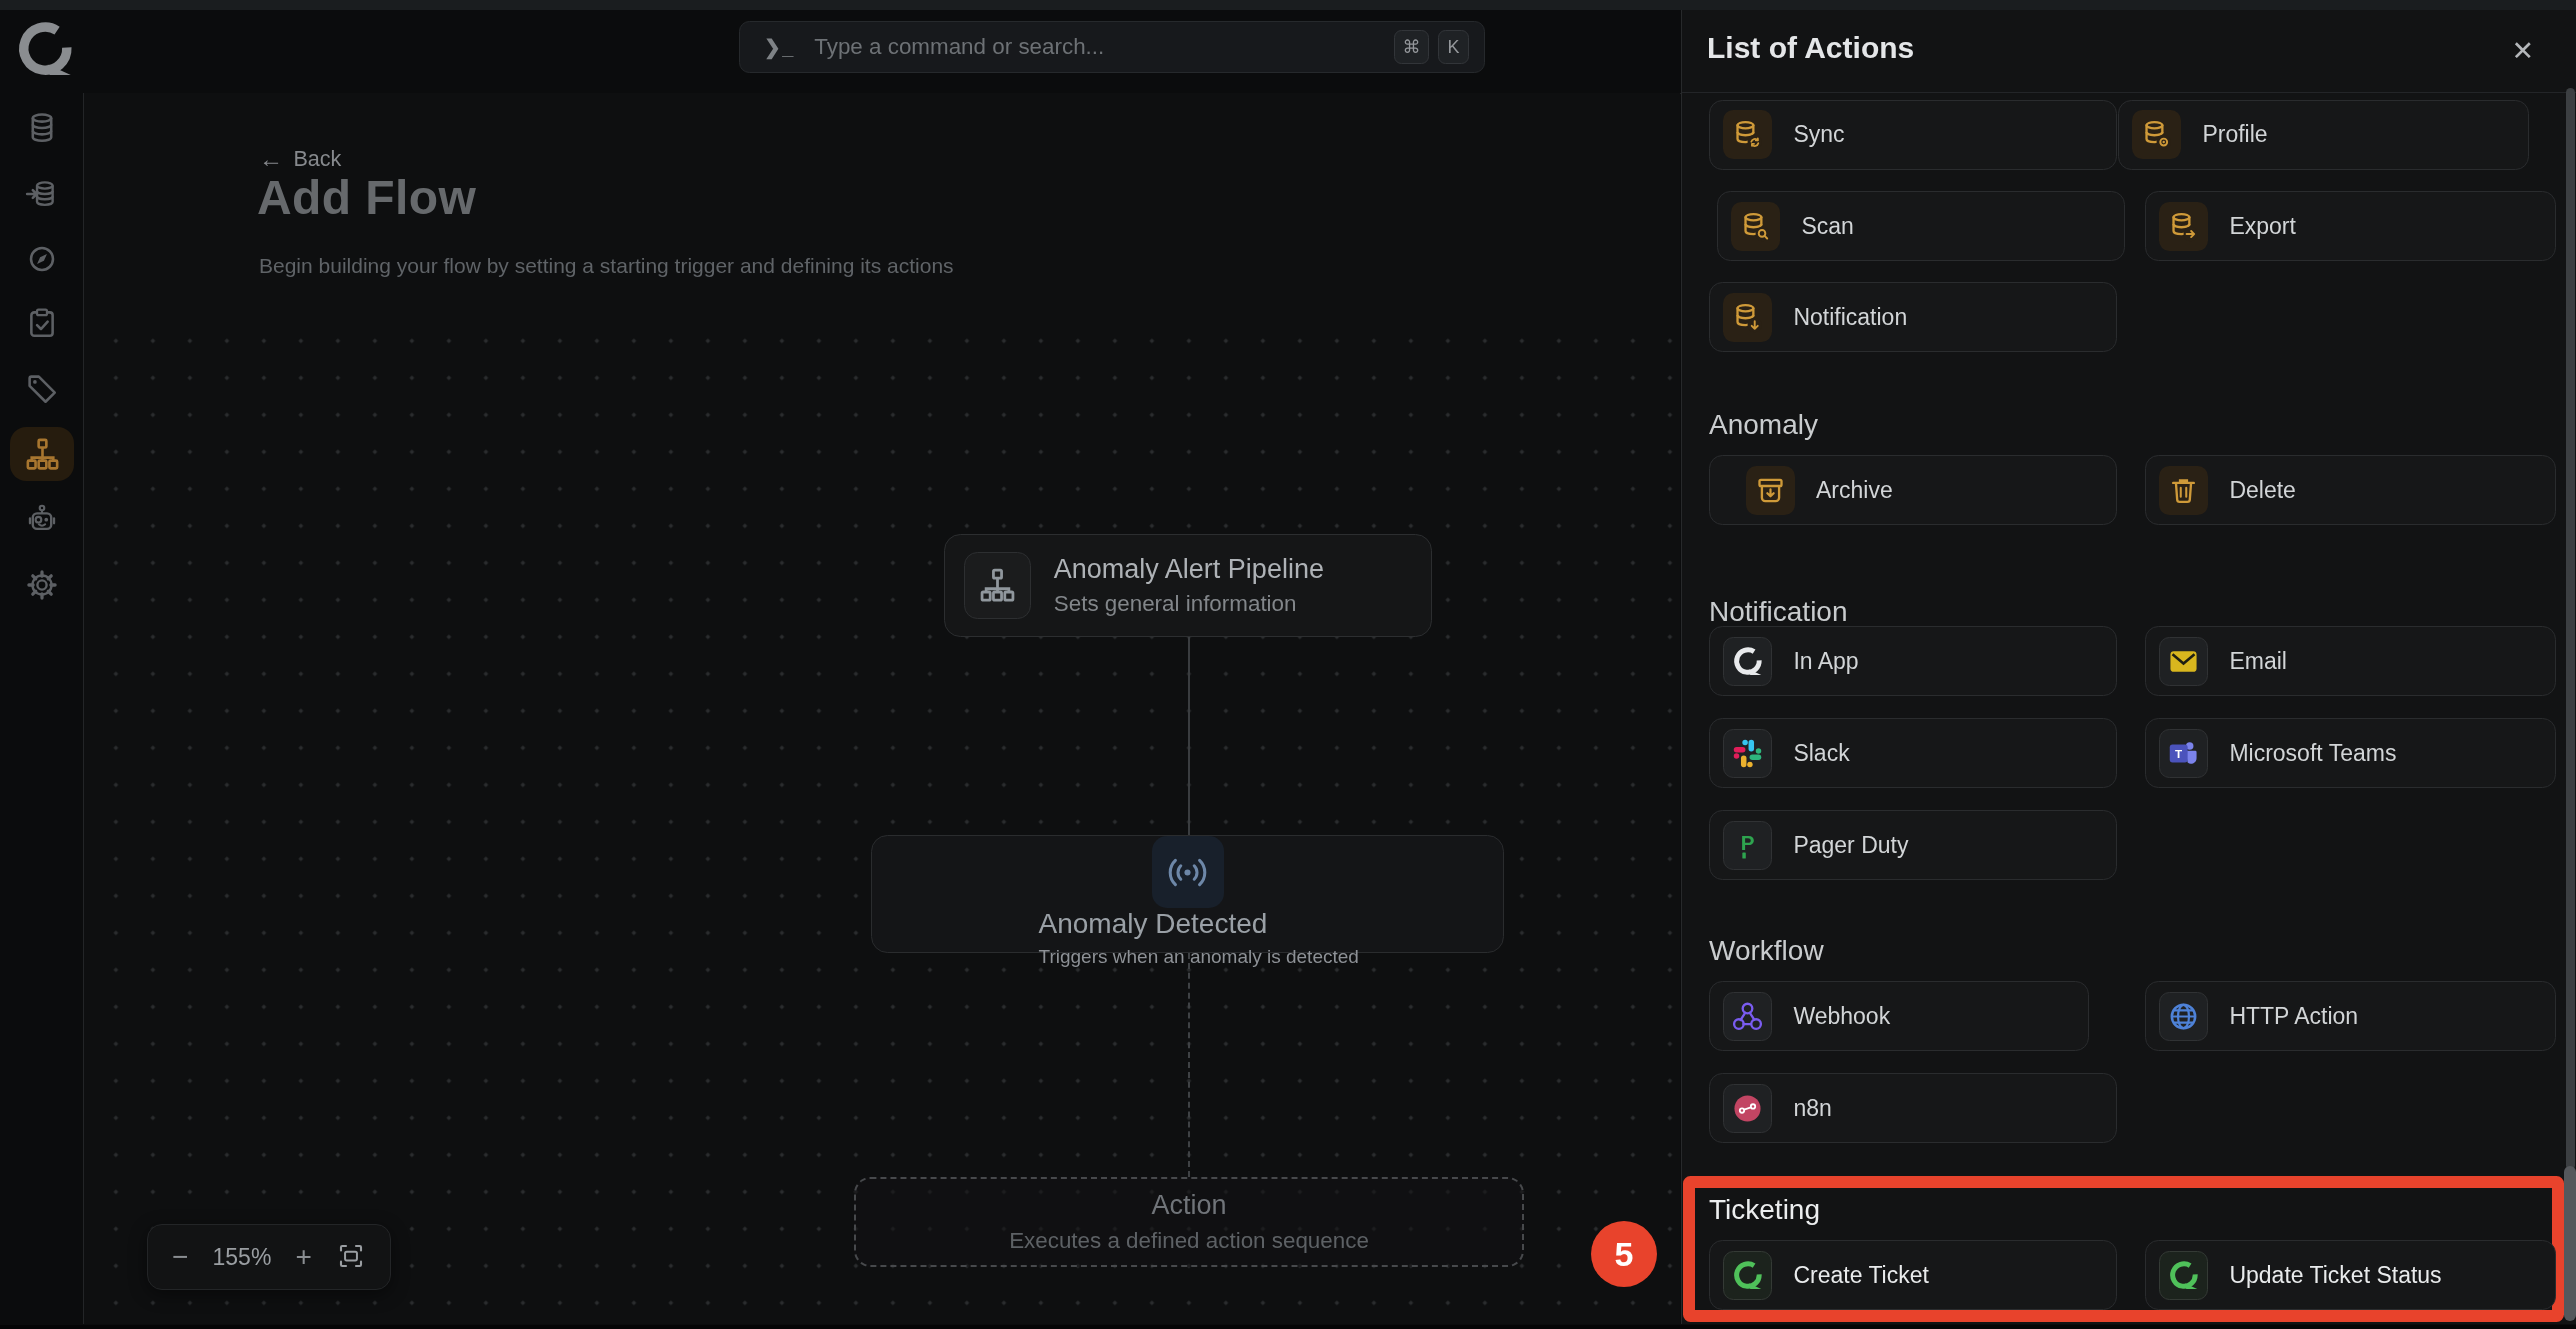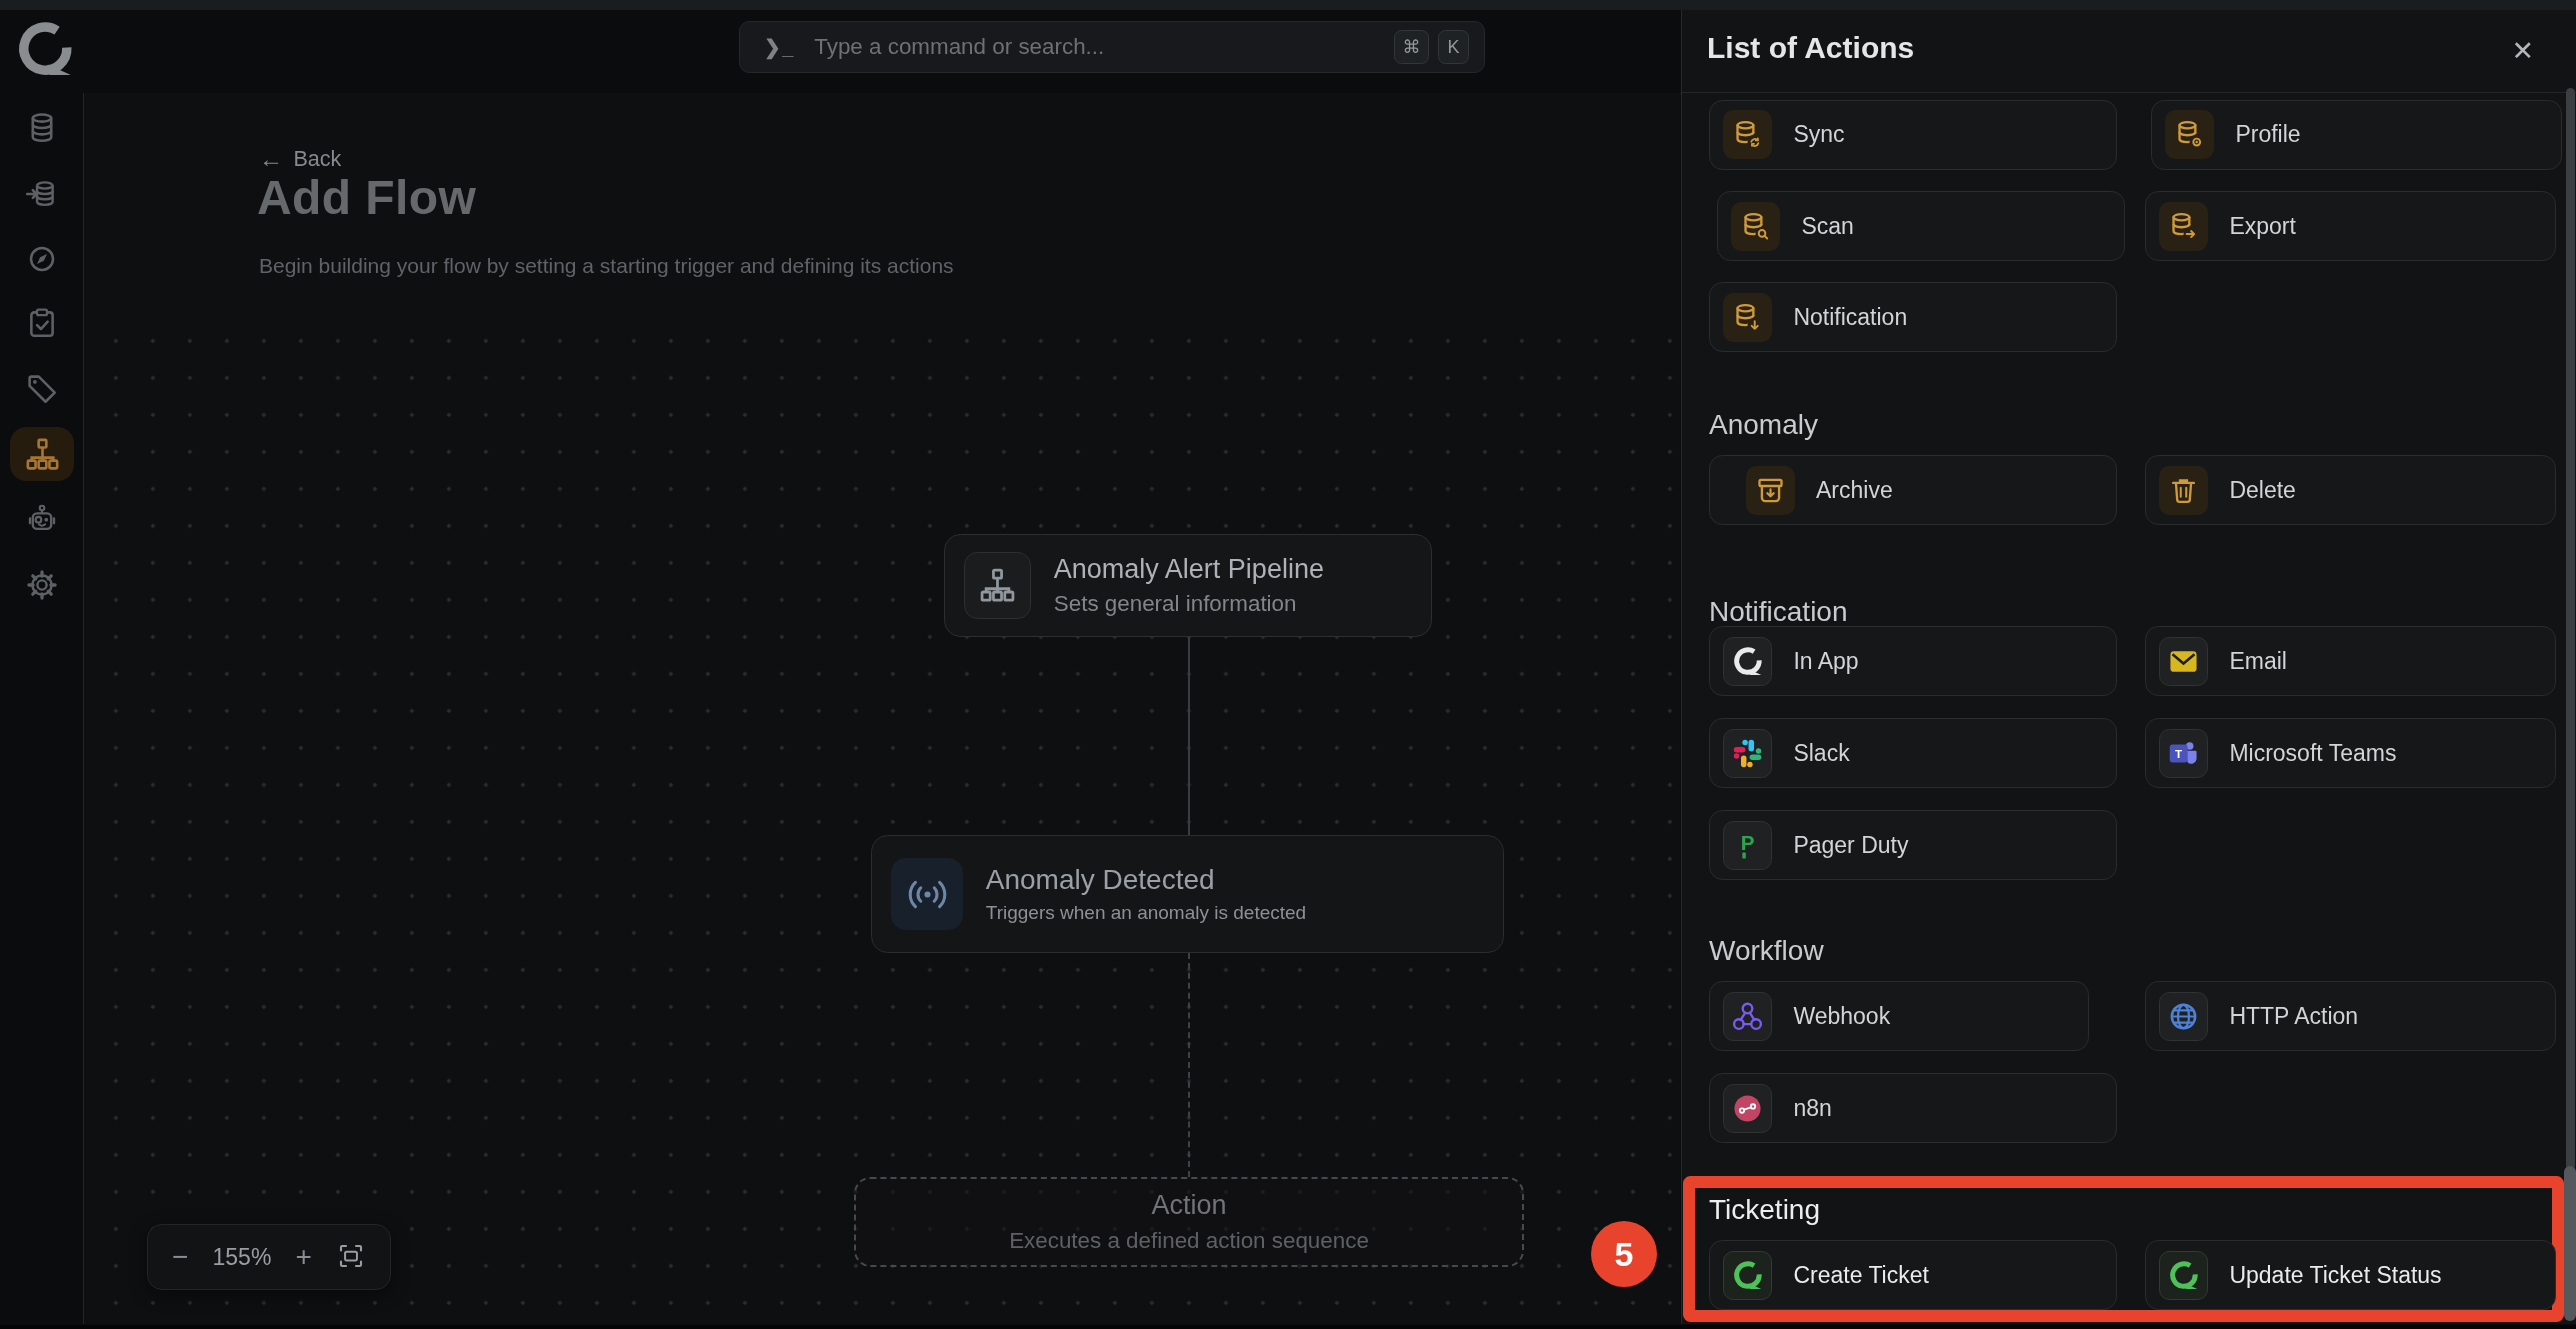--- a/index.html
+++ b/index.html
@@ -42,21 +42,21 @@
   .node-pipeline{left:860px;top:441px;width:488px;height:103px;background:#151617;border:1.5px solid #2c2e30;
     display:flex;align-items:center;padding:0 19.4px;}
   .node-pipeline .nicon{width:67px;height:67px;border-radius:13.4px;background:#1b1c1d;border:0.7px solid #2d2f31;
     display:flex;align-items:center;justify-content:center;flex:none;}
   .node-pipeline .nicon svg{width:39px;height:39px;}
   .ntext{margin-left:22.4px;display:flex;flex-direction:column;justify-content:center;gap:6px;white-space:nowrap;}
   .node-pipeline .ntitle{font-size:27px;color:#aeb2b6;font-weight:500;}
   .node-pipeline .nsub{font-size:22.4px;color:#82868a;}
 
   .node-trigger{left:787px;top:742px;width:633px;height:118px;background:#141517;border:1.5px solid #2a2c2e;
-    display:flex;align-items:center;padding:0 19.4px;}
+    display:flex;align-items:center;padding:0 19.4px;flex-direction:column;}
   .node-trigger .nicon{width:72px;height:72px;border-radius:15px;background:#18202b;
     display:flex;align-items:center;justify-content:center;flex:none;}
   .node-trigger .nicon svg{width:43px;height:43px;}
   .node-trigger .ntitle{font-size:28px;color:#9aa0a6;font-weight:500;}
   .node-trigger .nsub{font-size:19px;color:#8d9196;}
 
   .node-action{left:770px;top:1084px;width:670px;height:90px;border:2.2px dashed #47494c;background:rgba(18,19,20,.55);
     display:flex;flex-direction:column;align-items:center;justify-content:center;gap:7.5px;}
   .node-action .ntitle{font-size:27px;color:#707479;}
   .node-action .nsub{font-size:22.4px;color:#5d6165;}
@@ -271,21 +271,21 @@
  <path d="M9.5 10.5v20c0 2.6 5.1 4.6 11.5 4.6 2 0 3.9-.2 5.5-.6" fill="none" stroke="#cf9a39" stroke-width="3.4" stroke-linecap="round"></path>
  <path d="M32.5 10.5v11" fill="none" stroke="#cf9a39" stroke-width="3.4" stroke-linecap="round"></path>
  <path d="M9.5 20.5c0 2.6 5.1 4.6 11.5 4.6s11.5-2 11.5-4.6" fill="none" stroke="#cf9a39" stroke-width="3.4"></path>
               <circle cx="34.5" cy="35" r="10.5" fill="#2a2115"></circle>
               <path d="M29.5 34.5a5.4 5.4 0 0 1 9.3-2.2m.9 4.4a5.4 5.4 0 0 1-9.3 2.2" fill="none" stroke="#cf9a39" stroke-width="2.6" stroke-linecap="round"></path>
      <path d="M39 29.5v3h-3M30.5 40.5v-3h3" fill="none" stroke="#cf9a39" stroke-width="2.6" stroke-linecap="round" stroke-linejoin="round"></path>
             </svg>
           </div>
           <span class="card-label">Sync</span>
         </div>
-        <div class="card" style="left: 469px; top: 7.5px; width: 411px;">
+        <div class="card" style="left: 436px; top: 7.5px; width: 411px;">
           <div class="icon-box amber">
             <svg viewBox="0 0 48 48" xmlns="http://www.w3.org/2000/svg">
               <ellipse cx="21" cy="10.5" rx="11.5" ry="4.6" fill="none" stroke="#cf9a39" stroke-width="3.4"></ellipse>
  <path d="M9.5 10.5v20c0 2.6 5.1 4.6 11.5 4.6 2 0 3.9-.2 5.5-.6" fill="none" stroke="#cf9a39" stroke-width="3.4" stroke-linecap="round"></path>
  <path d="M32.5 10.5v11" fill="none" stroke="#cf9a39" stroke-width="3.4" stroke-linecap="round"></path>
  <path d="M9.5 20.5c0 2.6 5.1 4.6 11.5 4.6s11.5-2 11.5-4.6" fill="none" stroke="#cf9a39" stroke-width="3.4"></path>
               <circle cx="34.5" cy="35" r="10.5" fill="#2a2115"></circle>
               <circle cx="34.5" cy="35" r="5" fill="none" stroke="#cf9a39" stroke-width="2.8"></circle>
               <circle cx="34.5" cy="35" r="1.8" fill="#cf9a39"></circle>
             </svg>

